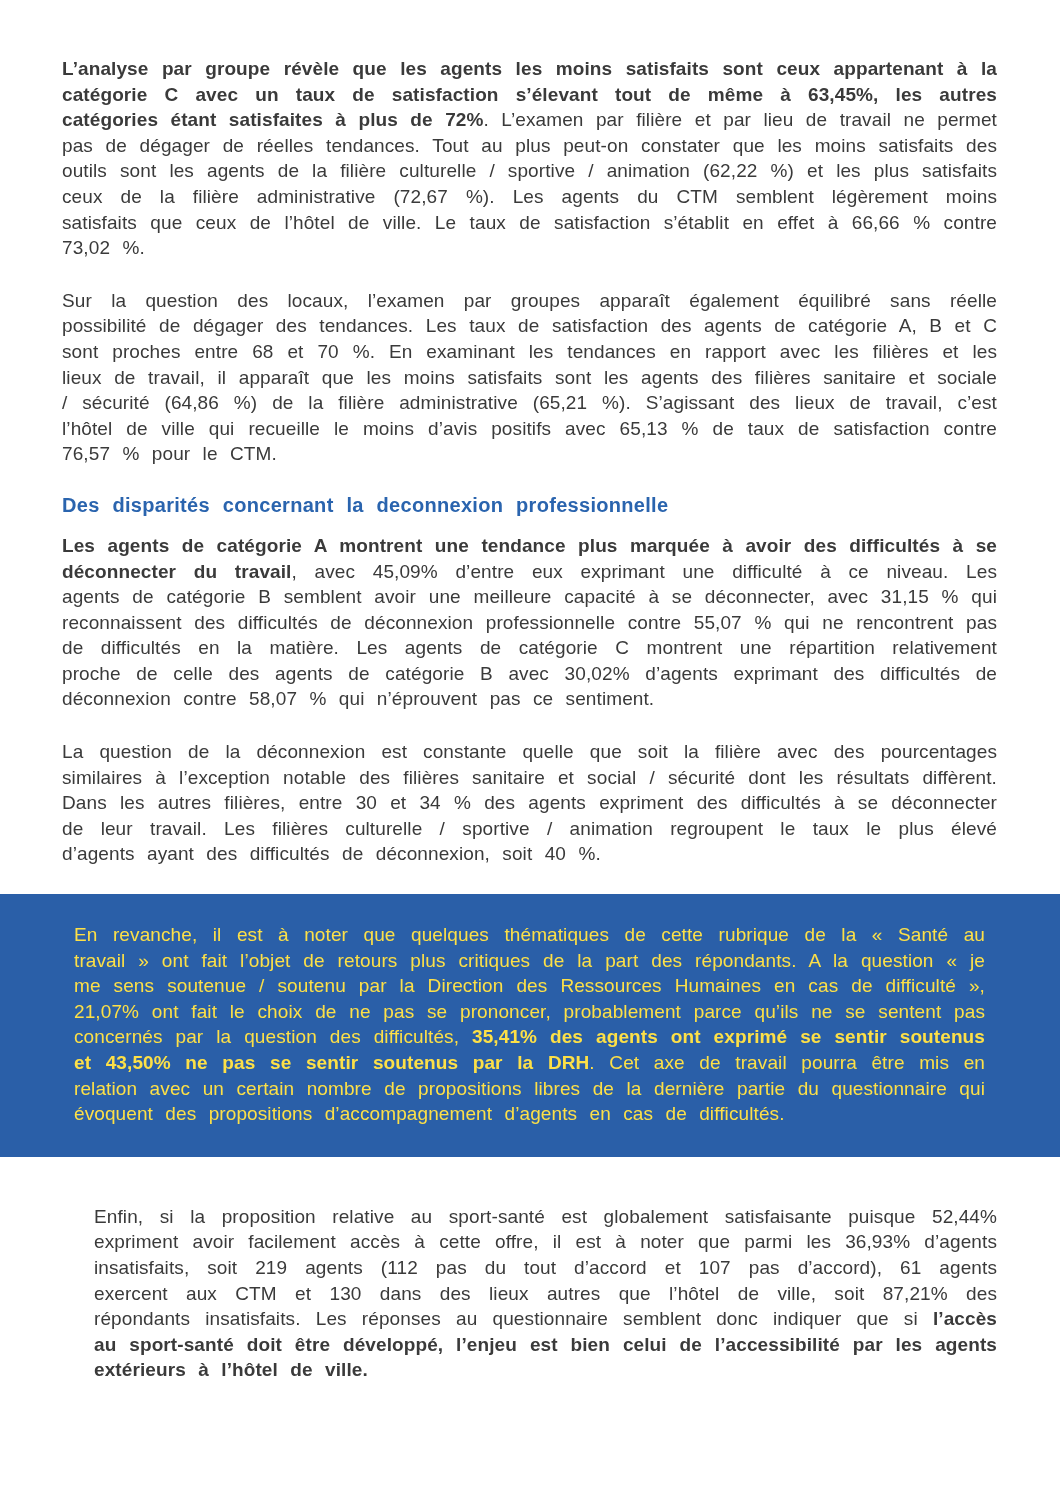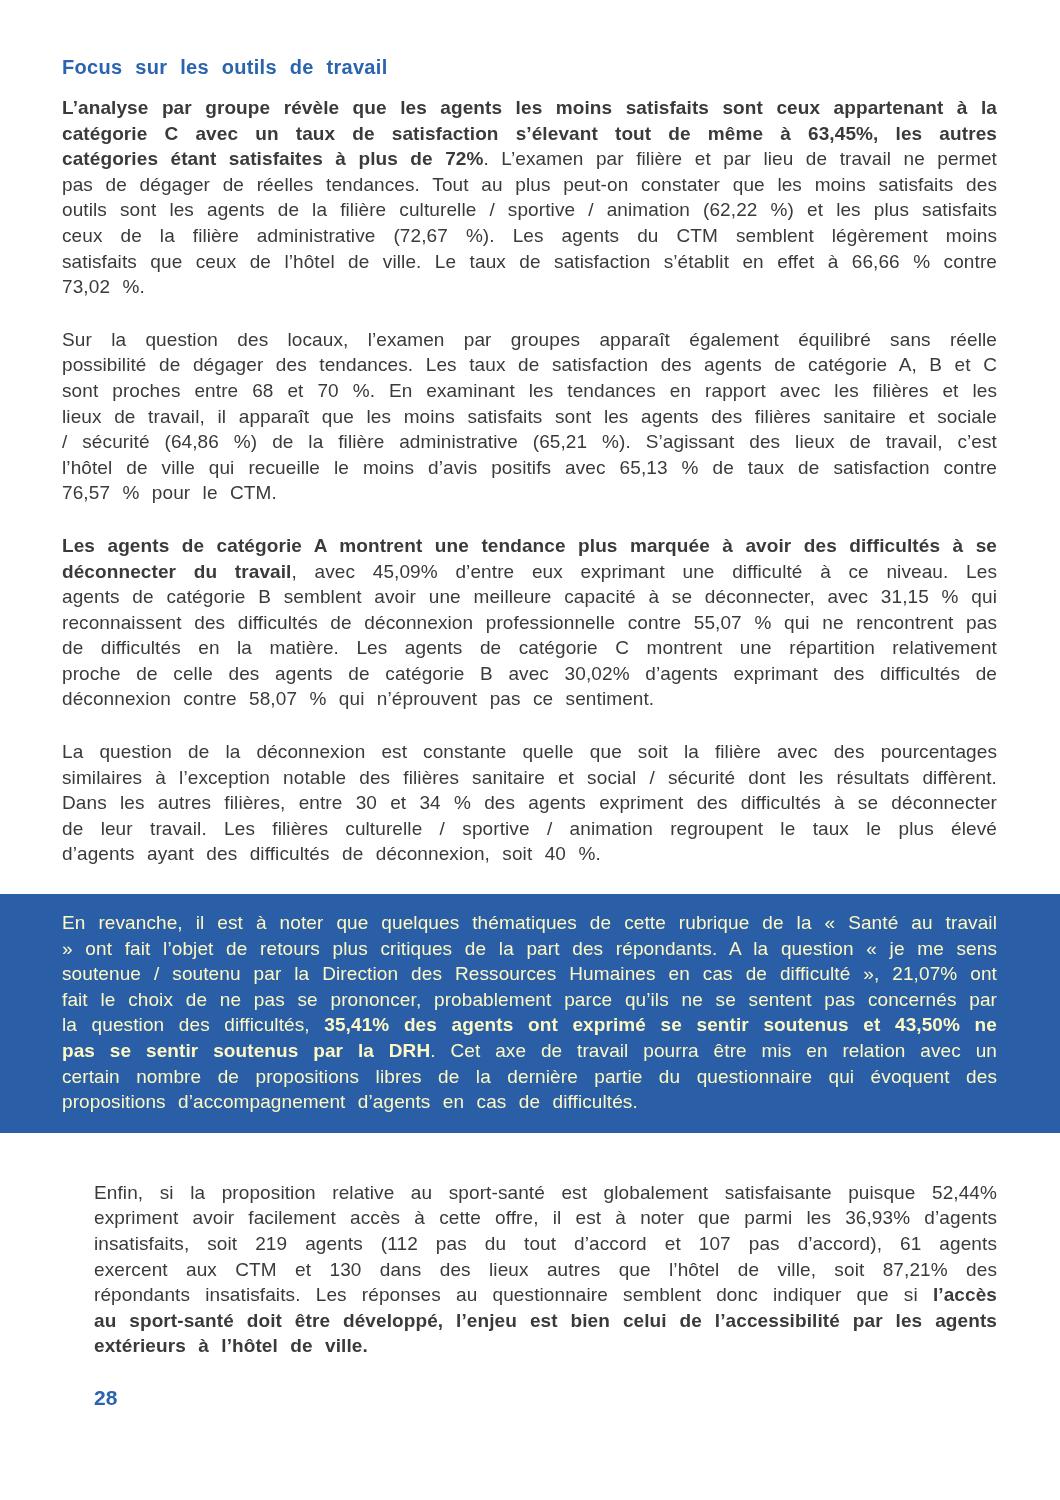--- a/index.html
+++ b/index.html
@@ -41,59 +41,58 @@
   .para .b {
     font-weight: 700;
   }
   .callout {
     background: #2a5fa8;
     color: #ffffff;
     padding: 16px 63px 18px 62px;
     margin: 0;
   }
   .callout .para {
-    margin: 0;
-    color: #fef9c3;
+    margin: 12px;
+    color: #fde047;
   }
   .after-box {
     margin-top: 47px;
   }
   .page-number {
     color: #2a64ae;
     font-size: 21px;
     font-weight: 700;
     margin-top: 8px;
   }
 </style>
 </head>
 <body>
 
 <div class="page">
 
   <div class="content-top">
 
-    <h2 class="heading">Focus sur les outils de travail</h2>
 
     <p class="para"><span class="b">L’analyse par groupe révèle que les agents les moins satisfaits sont ceux appartenant à la catégorie C avec un taux de satisfaction s’élevant tout de même à 63,45%, les autres catégories étant satisfaites à plus de 72%</span><span>. L’examen par filière et par lieu de travail ne permet pas de dégager de réelles tendances. Tout au plus peut-on constater que les moins satisfaits des outils sont les agents de la filière culturelle / sportive / animation (62,22 %) et les plus satisfaits ceux de la filière administrative (72,67 %). Les agents du CTM semblent légèrement moins satisfaits que ceux de l’hôtel de ville. Le taux de satisfaction s’établit en effet à 66,66 % contre 73,02 %.</span></p>
 
 
     <p class="para">Sur la question des locaux, l’examen par groupes apparaît également équilibré sans réelle possibilité de dégager des tendances. Les taux de satisfaction des agents de catégorie A, B et C sont proches entre 68 et 70 %. En examinant les tendances en rapport avec les filières et les lieux de travail, il apparaît que les moins satisfaits sont les agents des filières sanitaire et sociale / sécurité (64,86 %) de la filière administrative (65,21 %). S’agissant des lieux de travail, c’est l’hôtel de ville qui recueille le moins d’avis positifs avec 65,13 % de taux de satisfaction contre 76,57 % pour le CTM.</p>
 
+    <h2 class="heading">Des disparités concernant la deconnexion professionnelle</h2>
 
     <p class="para"><span class="b">Les agents de catégorie A montrent une tendance plus marquée à avoir des difficultés à se déconnecter du travail</span><span>, avec 45,09% d’entre eux exprimant une difficulté à ce niveau. Les agents de catégorie B semblent avoir une meilleure capacité à se déconnecter, avec 31,15 % qui reconnaissent des difficultés de déconnexion professionnelle contre 55,07 % qui ne rencontrent pas de difficultés en la matière. Les agents de catégorie C montrent une répartition relativement proche de celle des agents de catégorie B avec 30,02% d’agents exprimant des difficultés de déconnexion contre 58,07 % qui n’éprouvent pas ce sentiment.</span></p>
 
     <p class="para">La question de la déconnexion est constante quelle que soit la filière avec des pourcentages similaires à l’exception notable des filières sanitaire et social / sécurité dont les résultats diffèrent. Dans les autres filières, entre 30 et 34 % des agents expriment des difficultés à se déconnecter de leur travail. Les filières culturelle / sportive / animation regroupent le taux le plus élevé d’agents ayant des difficultés de déconnexion, soit 40 %.</p>
 
   </div>
 
   <div class="callout">
     <p class="para"><span>En revanche, il est à noter que quelques thématiques de cette rubrique de la « Santé au travail » ont fait l’objet de retours plus critiques de la part des répondants. A la question « je me sens soutenue / soutenu par la Direction des Ressources Humaines en cas de difficulté », 21,07% ont fait le choix de ne pas se prononcer, probablement parce qu’ils ne se sentent pas concernés par la question des difficultés, </span><span class="b">35,41% des agents ont exprimé se sentir soutenus et 43,50% ne pas se sentir soutenus par la DRH</span><span>. Cet axe de travail pourra être mis en relation avec un certain nombre de propositions libres de la dernière partie du questionnaire qui évoquent des propositions d’accompagnement d’agents en cas de difficultés.</span></p>
   </div>
 
   <div class="content-bottom">
 
     <p class="para after-box"><span>Enfin, si la proposition relative au sport-santé est globalement satisfaisante puisque 52,44% expriment avoir facilement accès à cette offre, il est à noter que parmi les 36,93% d’agents insatisfaits, soit 219 agents (112 pas du tout d’accord et 107 pas d’accord), 61 agents exercent aux CTM et 130 dans des lieux autres que l’hôtel de ville, soit 87,21% des répondants insatisfaits. Les réponses au questionnaire semblent donc indiquer que si </span><span class="b">l’accès au sport-santé doit être développé, l’enjeu est bien celui de l’accessibilité par les agents extérieurs à l’hôtel de ville.</span></p>
 
-    <div class="page-number">28</div>
 
   </div>
 
 </div>
 
 </body></html>

